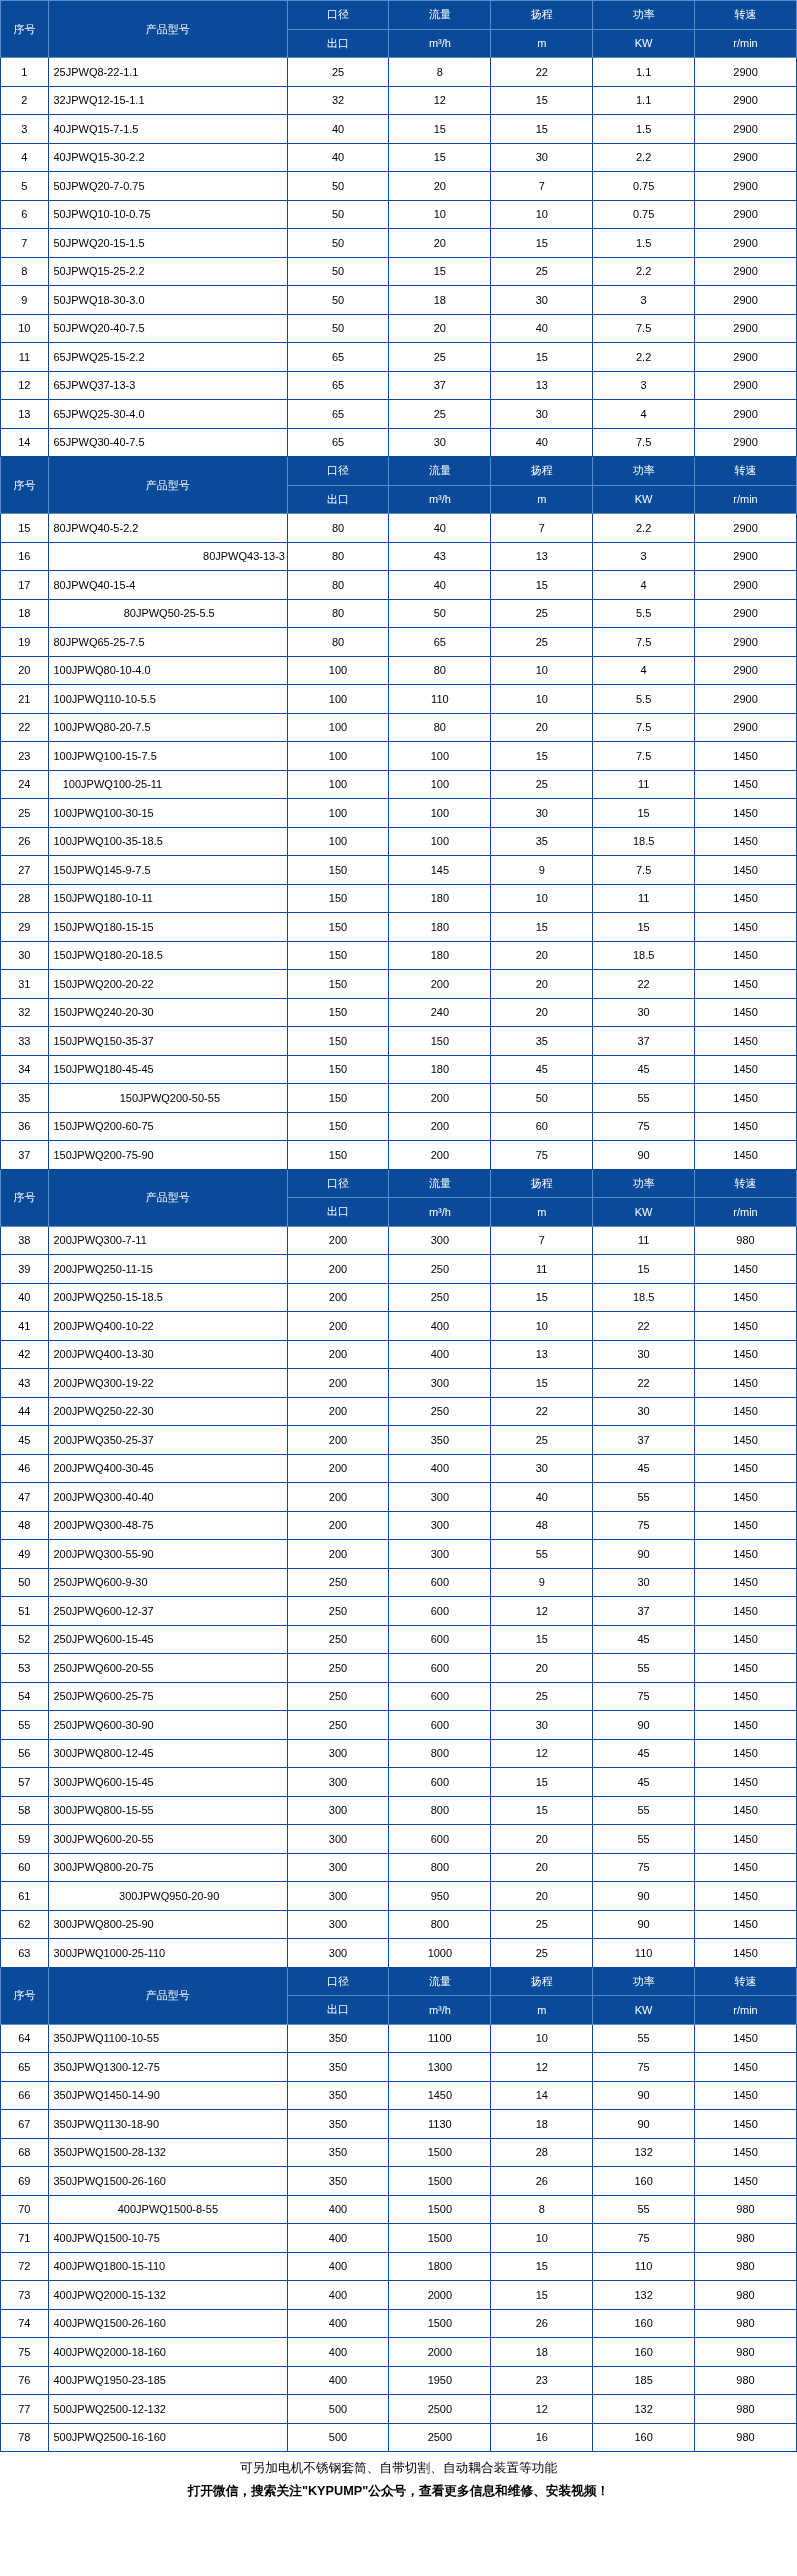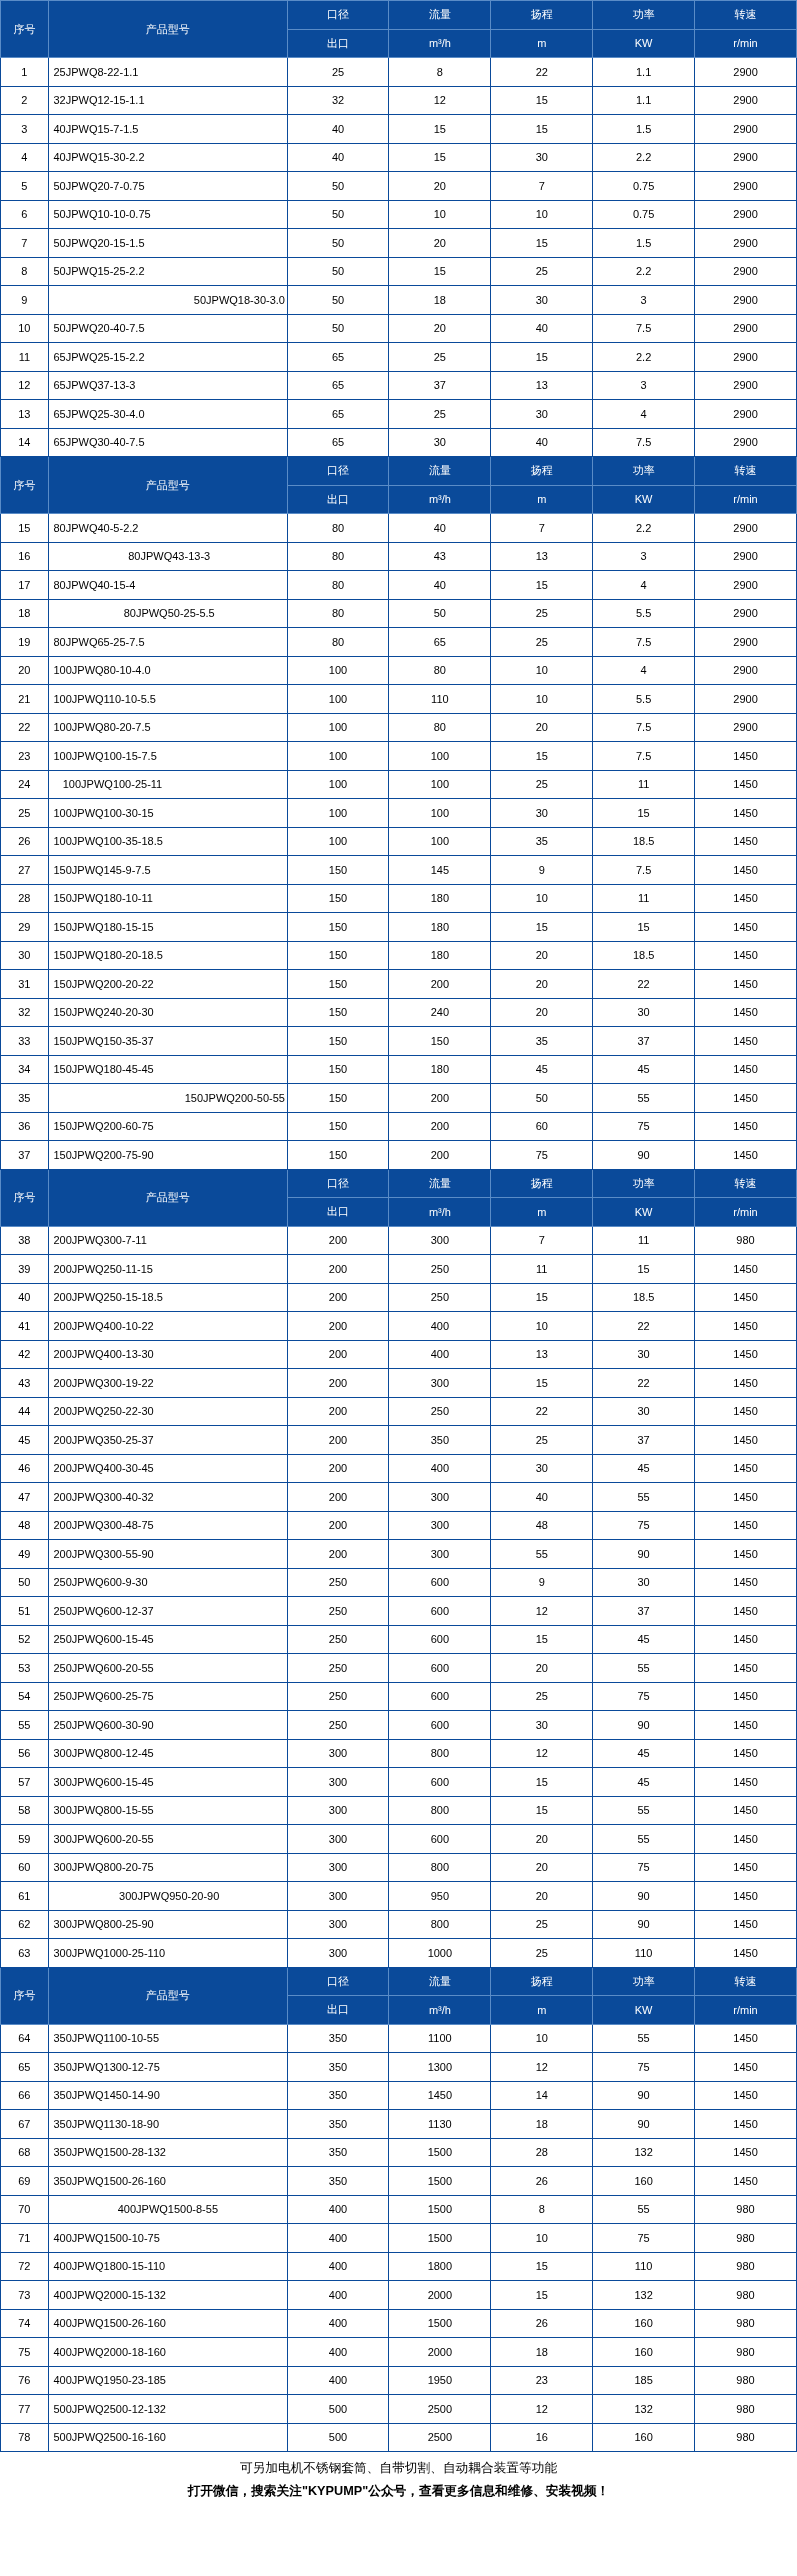--- a/index.html
+++ b/index.html
@@ -143,21 +143,21 @@
         <td>8</td>
         <td style="text-align:left;padding-left:4.7px">50JPWQ15-25-2.2</td>
         <td>50</td>
         <td>15</td>
         <td>25</td>
         <td>2.2</td>
         <td>2900</td>
       </tr>
       <tr>
         <td>9</td>
-        <td style="text-align:right;padding-left:4.7px">50JPWQ18-30-3.0</td>
+        <td style="text-align:left;padding-left:4.7px">50JPWQ18-30-3.0</td>
         <td>50</td>
         <td>18</td>
         <td>30</td>
         <td>3</td>
         <td>2900</td>
       </tr>
       <tr>
         <td>10</td>
         <td style="text-align:left;padding-left:4.7px">50JPWQ20-40-7.5</td>
         <td>50</td>
@@ -222,21 +222,21 @@
         <td>15</td>
         <td style="text-align:left;padding-left:4.7px">80JPWQ40-5-2.2</td>
         <td>80</td>
         <td>40</td>
         <td>7</td>
         <td>2.2</td>
         <td>2900</td>
       </tr>
       <tr>
         <td>16</td>
-        <td style="text-align:center;padding-left:4.7px">80JPWQ43-13-3</td>
+        <td style="text-align:right;padding-left:4.7px">80JPWQ43-13-3</td>
         <td>80</td>
         <td>43</td>
         <td>13</td>
         <td>3</td>
         <td>2900</td>
       </tr>
       <tr>
         <td>17</td>
         <td style="text-align:left;padding-left:4.7px">80JPWQ40-15-4</td>
         <td>80</td>
@@ -393,21 +393,21 @@
         <td>34</td>
         <td style="text-align:left;padding-left:4.7px">150JPWQ180-45-45</td>
         <td>150</td>
         <td>180</td>
         <td>45</td>
         <td>45</td>
         <td>1450</td>
       </tr>
       <tr>
         <td>35</td>
-        <td style="text-align:right;padding-left:6px">150JPWQ200-50-55</td>
+        <td style="text-align:center;padding-left:6px">150JPWQ200-50-55</td>
         <td>150</td>
         <td>200</td>
         <td>50</td>
         <td>55</td>
         <td>1450</td>
       </tr>
       <tr>
         <td>36</td>
         <td style="text-align:left;padding-left:4.7px">150JPWQ200-60-75</td>
         <td>150</td>
@@ -517,21 +517,21 @@
         <td>46</td>
         <td style="text-align:left;padding-left:4.7px">200JPWQ400-30-45</td>
         <td>200</td>
         <td>400</td>
         <td>30</td>
         <td>45</td>
         <td>1450</td>
       </tr>
       <tr>
         <td>47</td>
-        <td style="text-align:left;padding-left:4.7px">200JPWQ300-40-32</td>
+        <td style="text-align:left;padding-left:4.7px">200JPWQ300-40-40</td>
         <td>200</td>
         <td>300</td>
         <td>40</td>
         <td>55</td>
         <td>1450</td>
       </tr>
       <tr>
         <td>48</td>
         <td style="text-align:left;padding-left:4.7px">200JPWQ300-48-75</td>
         <td>200</td>

